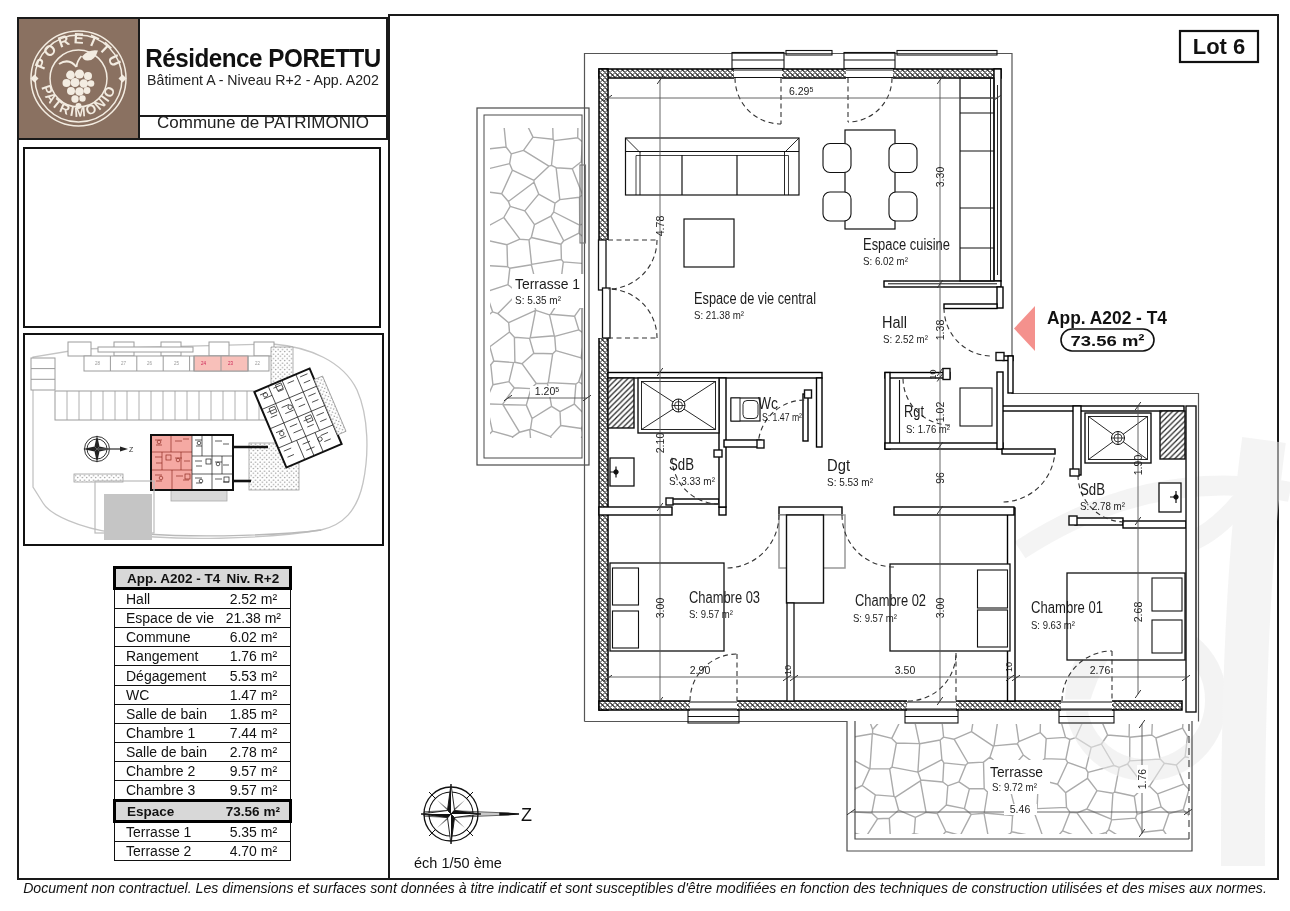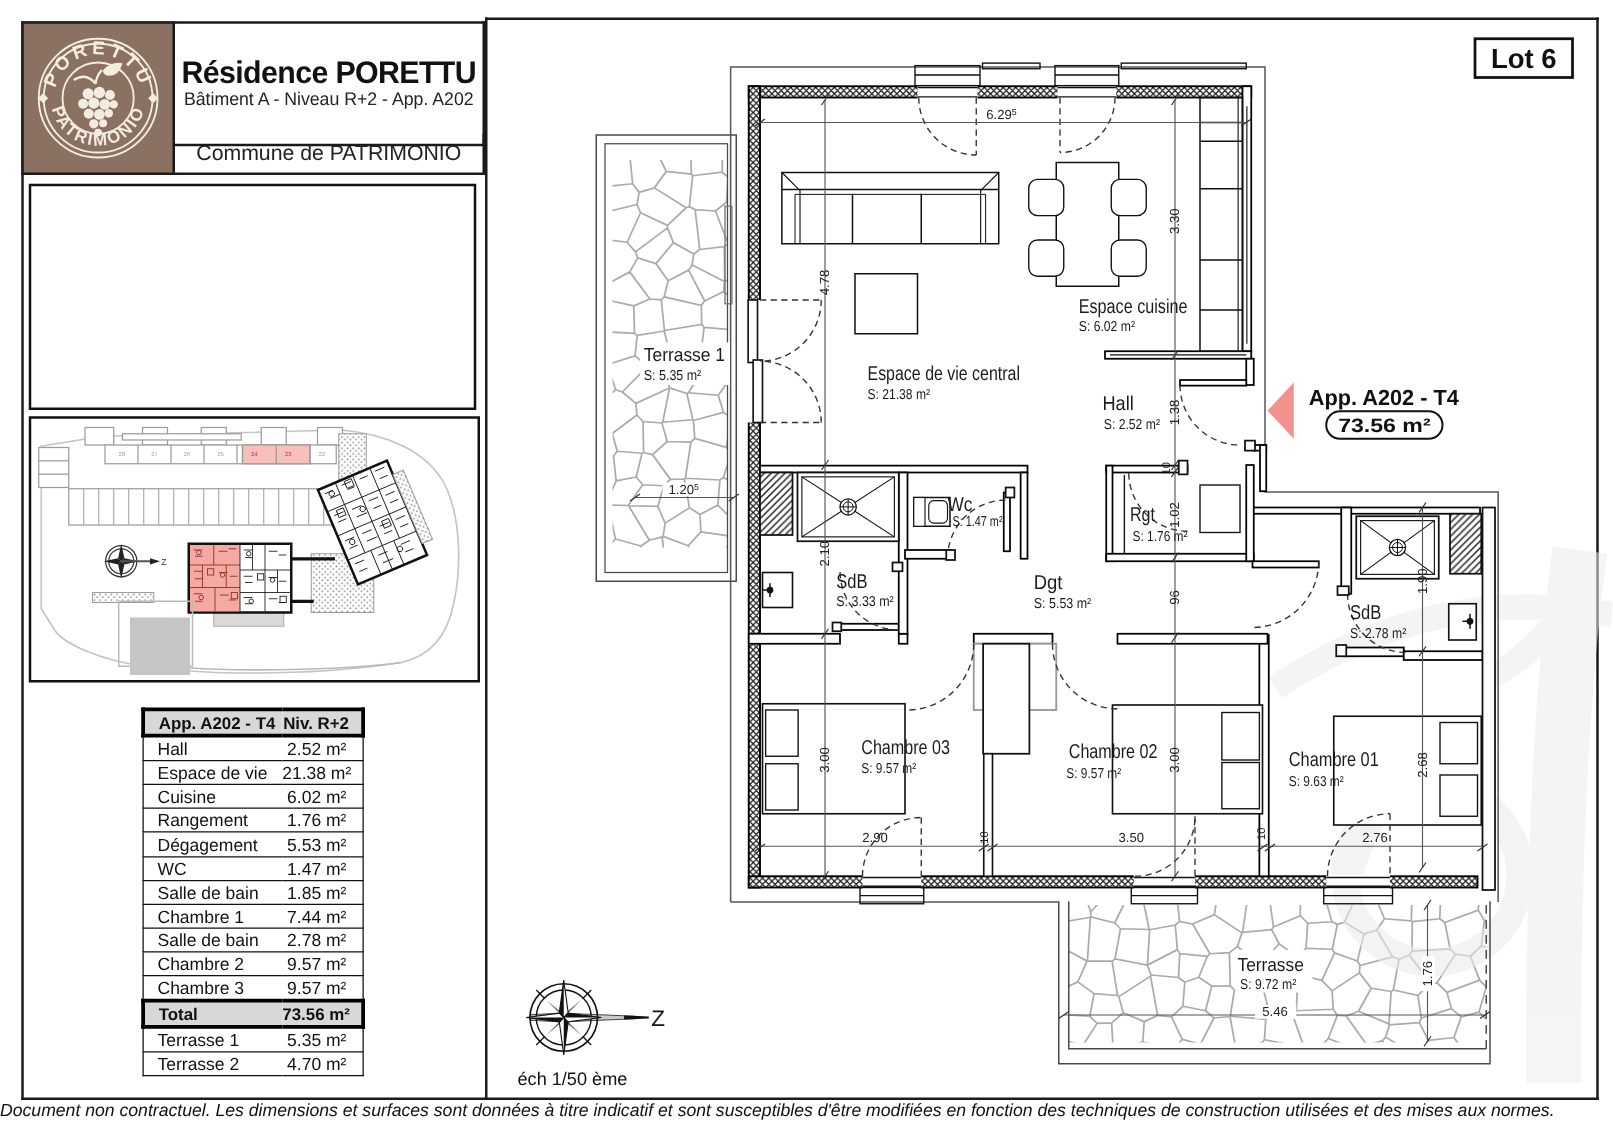--- a/index.html
+++ b/index.html
@@ -9,21 +9,21 @@
   #title1 h1{position:absolute;left:0;right:0;top:25px;margin:0;font-size:25px;letter-spacing:-0.5px;color:#111;transform:scaleX(0.97);white-space:nowrap;}
   #title1 div{position:absolute;left:0;right:0;top:53px;font-size:14.6px;color:#222;transform:scaleX(0.97);white-space:nowrap;}
   #title2{left:140px;top:107px;width:248px;height:33px;border:2px solid #1a1a1a;border-left:none;border-top:none;box-sizing:border-box;text-align:center;font-size:17px;color:#222;line-height:31px;}
   #whitebox{left:23px;top:147px;width:358px;height:181px;border:2px solid #111;box-sizing:border-box;}
   #siteplan{left:23px;top:333px;width:361px;height:213px;border:2px solid #111;box-sizing:border-box;}
   table.areas{position:absolute;left:113px;top:566px;width:179px;border-collapse:collapse;font-size:14px;color:#111;}
   table.areas td{border:1px solid #111;height:18.1px;padding:0;white-space:nowrap;}
   table.areas td.l{padding-left:11px;text-align:left;border-right:none;}
   table.areas td.r{padding-right:9px;text-align:center;border-left:none;}
   tr.hdr td{background:#d8d8d8;font-weight:bold;font-size:13.5px;}
-  #disclaimer{left:0px;top:880px;width:1290px;text-align:left;font-size:14.1px;font-style:italic;color:#111;}
+  #disclaimer{left:0px;top:880px;width:1290px;text-align:center;font-size:14.1px;font-style:italic;color:#111;}
   svg{display:block;}
 </style>
 </head>
 <body>
 
 <div class="abs" style="left:17px;top:17px;width:2px;height:863px;background:#1a1a1a;"></div>
 <div class="abs" style="left:388px;top:14px;width:2px;height:866px;background:#1a1a1a;"></div>
 <div class="abs" style="left:388px;top:14px;width:891px;height:2px;background:#1a1a1a;"></div>
 <div class="abs" style="left:1277px;top:14px;width:2px;height:866px;background:#1a1a1a;"></div>
 <div class="abs" style="left:17px;top:878px;width:1262px;height:2px;background:#1a1a1a;"></div>
@@ -197,21 +197,21 @@
       </tr>
   <tr>
         <td class="l">Hall</td>
         <td class="r">2.52 m²</td>
       </tr>
   <tr>
         <td class="l">Espace de vie</td>
         <td class="r">21.38 m²</td>
       </tr>
   <tr>
-        <td class="l">Cuisine</td>
+        <td class="l">Commune</td>
         <td class="r">6.02 m²</td>
       </tr>
   <tr>
         <td class="l">Rangement</td>
         <td class="r">1.76 m²</td>
       </tr>
   <tr>
         <td class="l">Dégagement</td>
         <td class="r">5.53 m²</td>
       </tr>
@@ -233,21 +233,21 @@
       </tr>
   <tr>
         <td class="l">Chambre 2</td>
         <td class="r">9.57 m²</td>
       </tr>
   <tr>
         <td class="l">Chambre 3</td>
         <td class="r">9.57 m²</td>
       </tr>
   <tr class="hdr" style="border:3px solid #000;">
-        <td class="l">Total</td>
+        <td class="l">Espace</td>
         <td class="r">73.56 m²</td>
       </tr>
   <tr>
         <td class="l">Terrasse 1</td>
         <td class="r">5.35 m²</td>
       </tr>
   <tr>
         <td class="l">Terrasse 2</td>
         <td class="r">4.70 m²</td>
       </tr>

